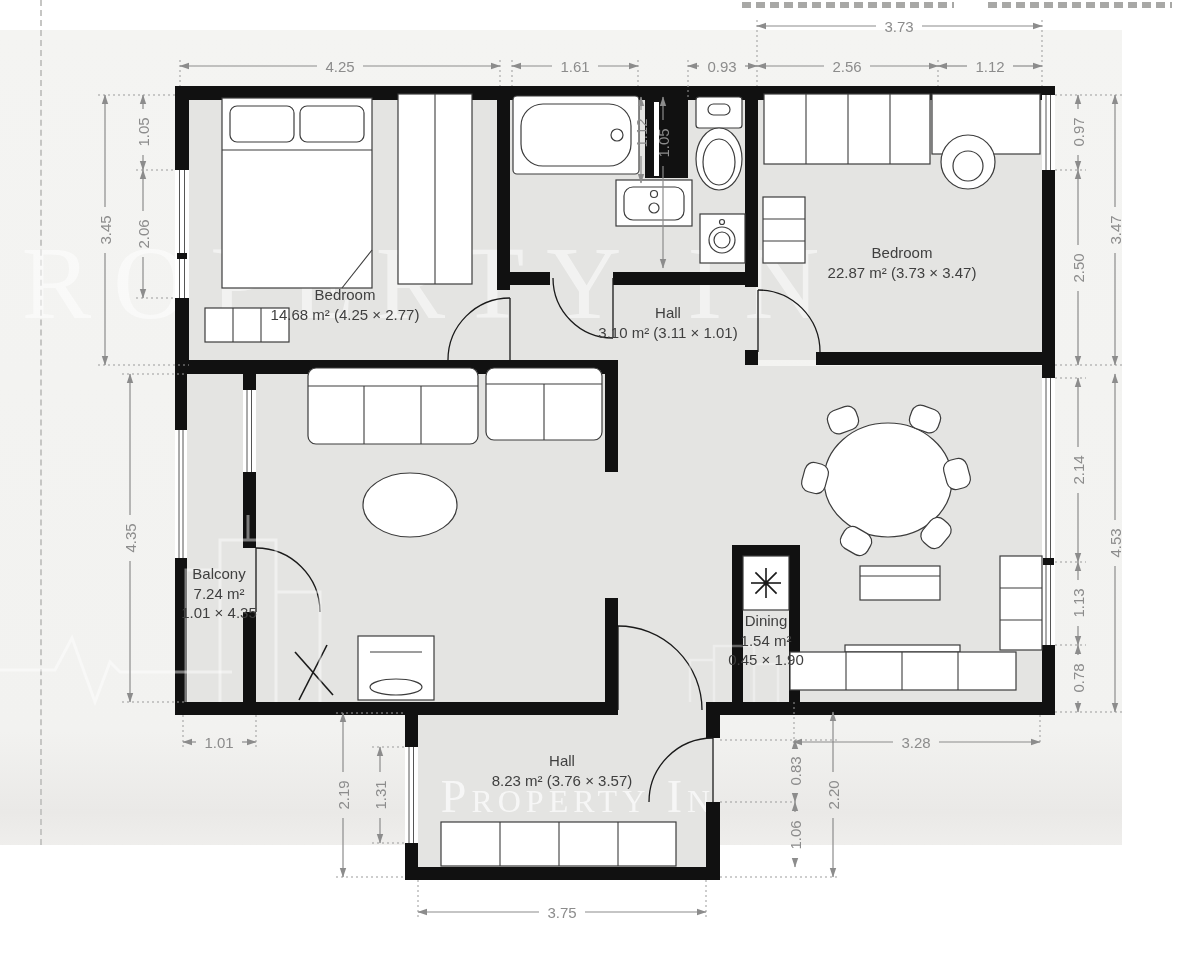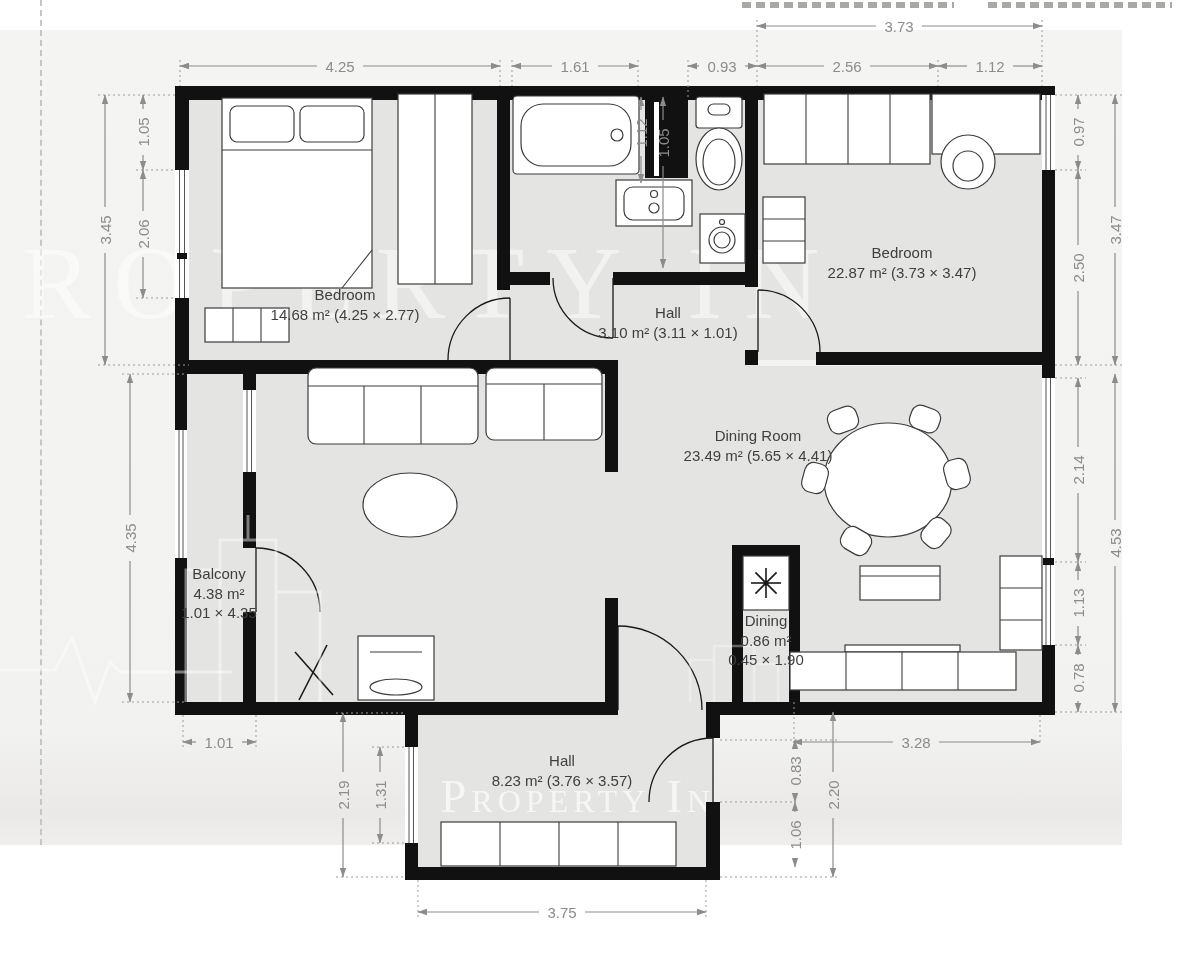--- a/index.html
+++ b/index.html
@@ -453,31 +453,27 @@
     <div>14.68 m² (4.25 × 2.77)</div>
   </div>
   <div class="room-label" style="left:668px;top:322px">
     <div>Hall</div>
     <div>3.10 m² (3.11 × 1.01)</div>
   </div>
   <div class="room-label" style="left:902px;top:262px">
     <div>Bedroom</div>
     <div>22.87 m² (3.73 × 3.47)</div>
   </div>
-  <div class="room-label" style="left:758px;top:445px">
-    <div>Dining Room</div>
-    <div>23.49 m² (5.65 × 4.41)</div>
-  </div>
   <div class="room-label" style="left:219px;top:593px">
     <div>Balcony</div>
-    <div>4.38 m²</div>
+    <div>7.24 m²</div>
     <div>1.01 × 4.35</div>
   </div>
   <div class="room-label" style="left:766px;top:640px">
     <div>Dining</div>
-    <div>0.86 m²</div>
+    <div>1.54 m²</div>
     <div>0.45 × 1.90</div>
   </div>
   <div class="room-label" style="left:562px;top:770px">
     <div>Hall</div>
     <div>8.23 m² (3.76 × 3.57)</div>
   </div>
 </div>
 
 </body></html>

